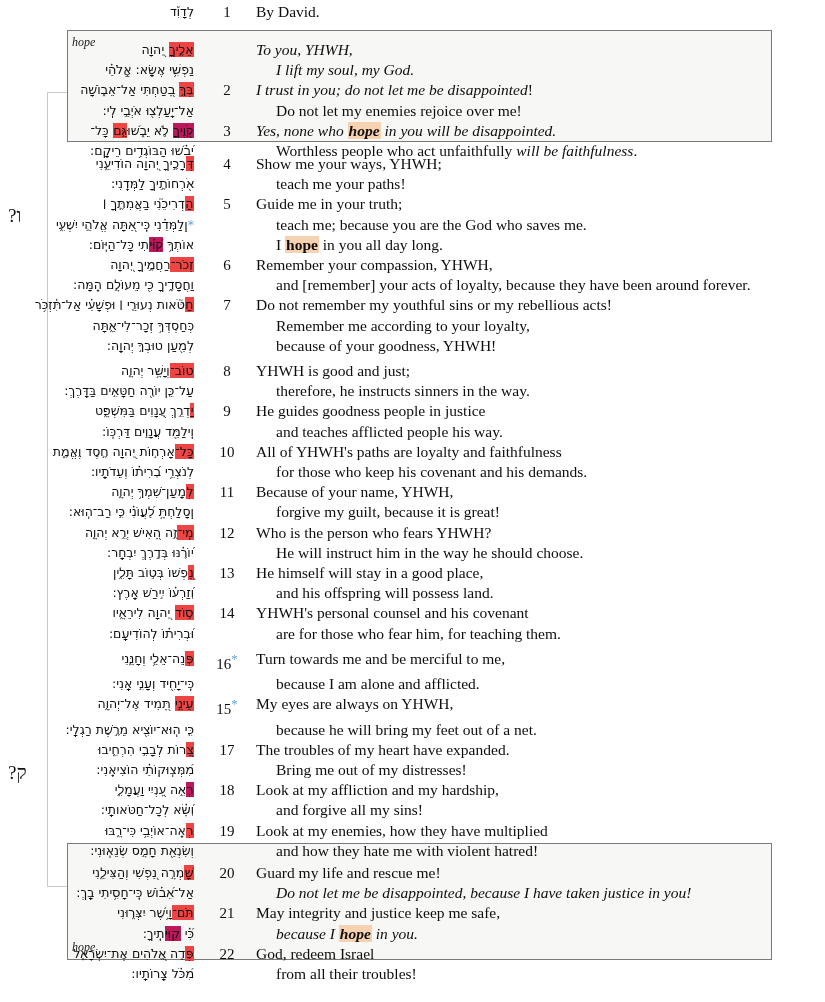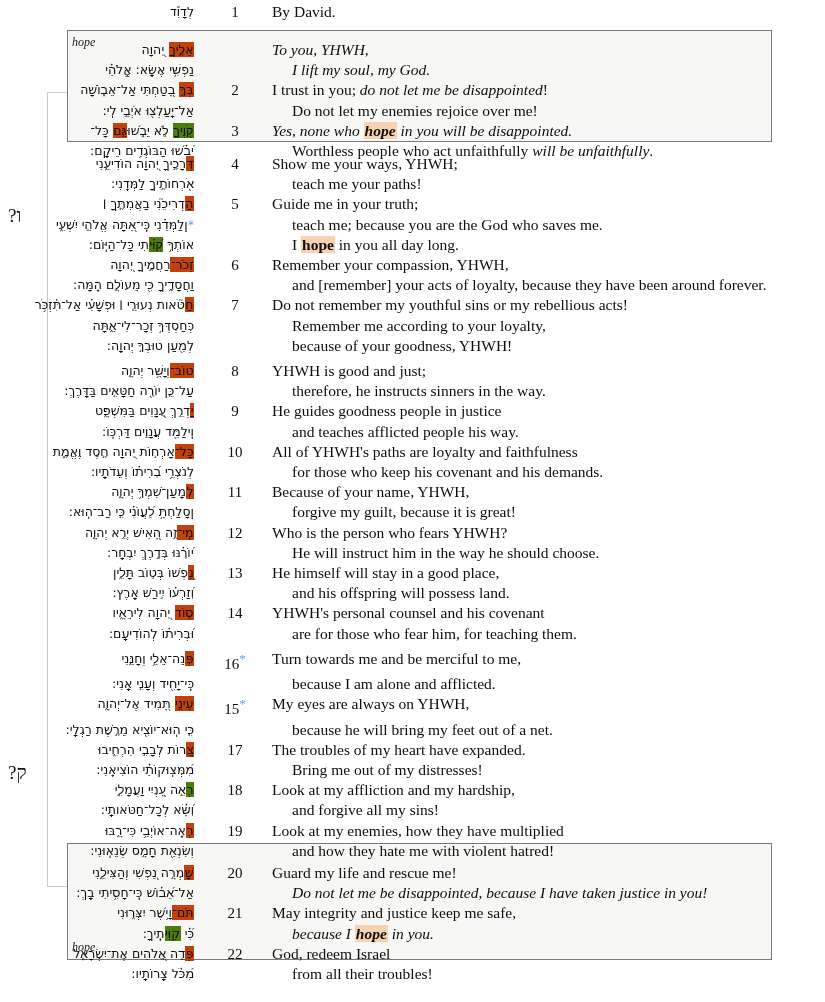--- a/index.html
+++ b/index.html
@@ -32,21 +32,21 @@
     font-size:19px;
     color:#111;
     direction:rtl;
     white-space:nowrap;
   }
   #margin-vav{ left:8px; top:205px; }
   #margin-qof{ left:8px; top:762px; }
   .vrow{
     display:grid;
     grid-template-columns:200px 40px 1fr;
-    column-gap:15px;
+    column-gap:7px;
     align-items:start;
   }
   .heb{
     direction:rtl;
     text-align:right;
     font-family:"DejaVu Sans", sans-serif;
     font-size:12.5px;
     line-height:20.2px;
     padding-right:6px;
     white-space:nowrap;
@@ -64,23 +64,23 @@
     line-height:20.2px;
     font-family:"Liberation Serif", serif;
     white-space:nowrap;
     padding-left:2px;
   }
   .eng.ind{ padding-left:22px; }
   .eng.it{ font-style:italic; }
   .heb.blank, .eng.blank, .num.blank{ visibility:hidden; }
 
   
-  .hl-y{ background:#c2410c; padding:0 0.5px; }
+  .hl-y{ background:#ef4444; padding:0 0.5px; }
   .hl-o{ background:#f7d2b0; padding:0 1px; font-weight:bold;}
-  .hl-o-heb{ background:#4d7c0f; padding:0 0.5px;text-align:center;}
+  .hl-o-heb{ background:#be185d; padding:0 0.5px;text-align:center;}
 
   
   .hopebox{
     position:absolute;
     border:1px solid #7a7a7a;
     background:#f7f7f5;
     box-sizing:border-box;
   }
   #hopebox-top{ left:67px; top:30px; width:705px; height:112px;}
   #hopebox-bottom{ left:67px; top:843px; width:705px; height:117px;}
@@ -133,36 +133,36 @@
         <div class="eng it">To you, YHWH,</div>
       </div>
       <div class="vrow">
         <div class="heb"><span>נַפְשִׁ֥י אֶשָּֽׂא: אֱ‍ֽלֹהַ֗י</span></div>
         <div class="num blank">0</div>
         <div class="eng ind it">I lift my soul, my God.</div>
       </div>
       <div class="vrow">
         <div class="heb"><span class="hl-y">בְּךָ֣</span><span> בָ֭טַחְתִּי אַל־אֵב֑וֹשָׁה</span></div>
         <div class="num">2</div>
-        <div class="eng"><span style="">I trust in you; </span><span style="font-style: italic;">do not let me be disappointed</span><span>!</span></div>
+        <div class="eng"><span style="font-style: italic;">I trust in you; </span><span style="font-style: italic;">do not let me be disappointed</span><span>!</span></div>
       </div>
       <div class="vrow">
         <div class="heb"><span>אַל־יַֽעַלְצ֖וּ אֹיְבַ֣י לִֽי:</span></div>
         <div class="num blank">0</div>
         <div class="eng ind">Do not let my enemies rejoice over me!</div>
       </div>
       <div class="vrow">
         <div class="heb"><span class="hl-o-heb">קֹ֭וֶיךָ</span><span> לֹ֣א יֵבֹ֑שׁוּ</span><span class="hl-y">גַּ֣ם</span><span> כָּל־</span></div>
         <div class="num">3</div>
         <div class="eng it"><span>Yes, none who </span><span class="hl-o">hope</span><span> in you will be disappointed.</span></div>
       </div>
       <div class="vrow">
         <div class="heb"><span>יֵ֝בֹ֗שׁוּ הַבּוֹגְדִ֥ים רֵיקָֽם:</span></div>
         <div class="num blank">0</div>
-        <div class="eng ind"><span>Worthless people who act unfaithfully </span><span style="font-style: italic;">will be unfaithfully</span><span>.</span></div>
+        <div class="eng ind"><span>Worthless people who act unfaithfully </span><span style="font-style: italic;">will be faithfulness</span><span>.</span></div>
       </div>
     </div>
   <div class="block" id="block-c">
       <div class="vrow">
         <div class="heb"><span class="hl-y">דְּ</span><span>רָכֶ֣יךָ יְ֭הוָה הוֹדִיעֵ֑נִי</span></div>
         <div class="num">4</div>
         <div class="eng">Show me your ways, YHWH;</div>
       </div>
       <div class="vrow">
         <div class="heb"><span>אֹ֖רְחוֹתֶ֣יךָ לַמְּדֵֽנִי:</span></div>

